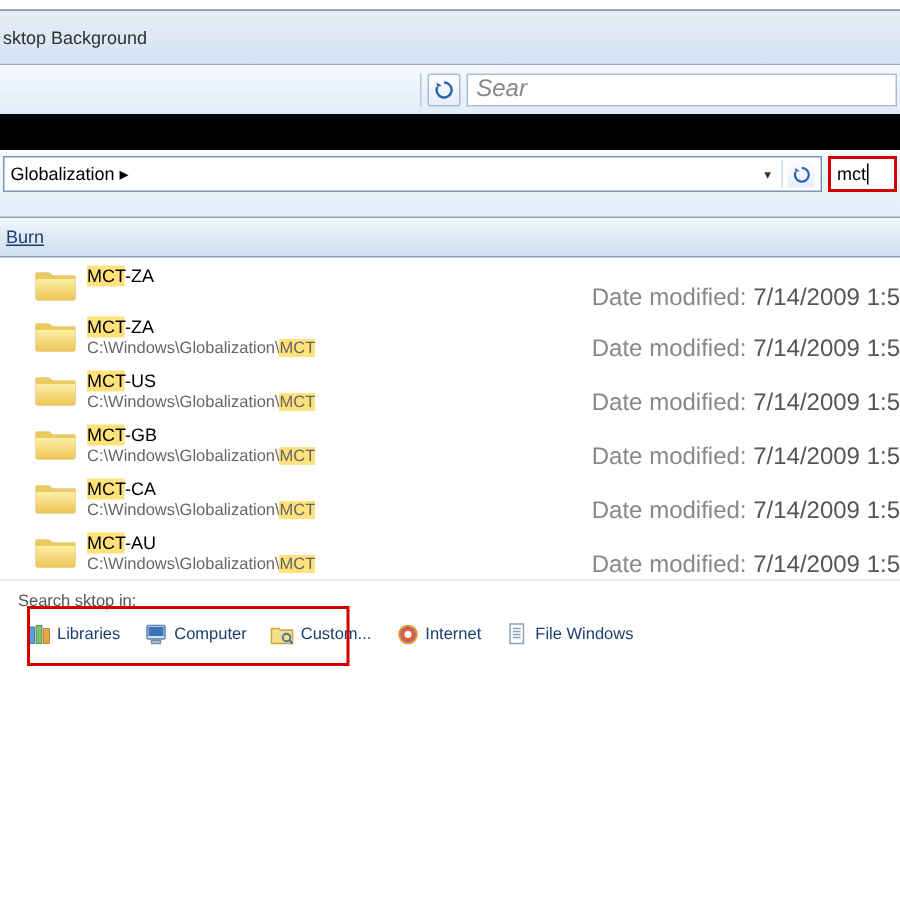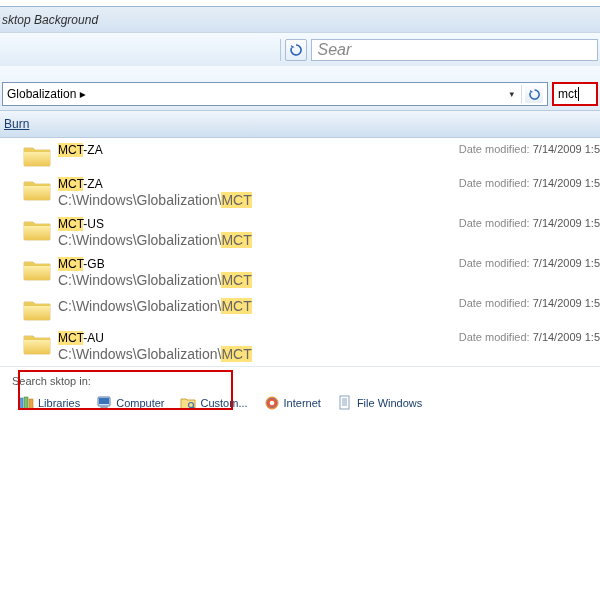--- a/index.html
+++ b/index.html
@@ -1,24 +1,24 @@
 <!DOCTYPE html>
 <html><head>
 <meta charset="utf-8">
 <style>
   * { box-sizing: border-box; margin: 0; padding: 0; font-family: "Segoe UI", Tahoma, sans-serif; }
   html, body { width: 600px; height: 600px; overflow: hidden; background: #fff; }
   .wrap { width: 600px; height: 600px; background: #000; }
 
   .titlebar {
-    height: 26px; margin-top: 6px;
+    height: 36px; margin-top: 6px;
     background: linear-gradient(to bottom, #e6eef6 0%, #d3e2f2 100%);
     border-top: 1px solid #9ab4d0;
     display: flex; align-items: center; padding-left: 2px;
-    font-size: 12px; color: #2f2f2f; font-style: italic;
+    font-size: 12px; color: #2f2f2f;
   }
 
   .toolbar-row {
     height: 34px; display: flex; align-items: center;
     background: linear-gradient(to bottom, #f5faff 0%, #e1ecf7 100%);
     border-top: 1px solid #c8d6e6;
     padding: 4px 2px;
   }
   .refresh-btn {
     width: 22px; height: 22px; border: 1px solid #a7bdd6;
@@ -27,23 +27,24 @@
     color: #2a63b3; font-size: 12px; font-weight: bold;
     margin-right: 4px;
   }
   .search-top {
     flex: 1; height: 22px; border: 1px solid #a7bdd6;
     background: #fff; font-size: 16px; color: #888; padding: 2px 6px;
     display:flex; align-items:center; font-style: italic;
   }
 
   .addr-row {
-    height: 44px; display: flex; align-items: flex-end;
+    height: 44px; display: flex; align-items: flex-start;
     background: linear-gradient(to bottom, #f5faff 0%, #e1ecf7 100%);
     padding: 4px 2px;
+    margin-top: 24px;
   }
   .addr-bar {
     flex: 1; height: 24px; border: 1px solid #7a96b8; background: #fff;
     display: flex; align-items: center; font-size: 12px; padding: 0 4px;
     position: relative;
   }
   .addr-text { flex:1; }
   .addr-drop { color:#333; font-size:9px; margin-right:4px; }
   .search-box {
     width: 46px; height: 24px; border: 2px solid #d40000; margin-left: 4px;
@@ -65,23 +66,23 @@
   }
   .result {
     display:flex; align-items:flex-start; padding:4px 8px 4px 22px; position:relative;
   }
   .folder-icon {
     width:30px; height:26px; margin-right:6px; flex-shrink:0; position:relative;
   }
   .folder-icon svg { width:30px; height:26px; }
   .ftext { padding-top:1px; }
   .fname { font-size:12px; color:#000; }
-  .fpath { font-size:14px; color:#666; margin-top:1px; }
+  .fpath { font-size:11px; color:#666; margin-top:1px; }
   .hl { background:#ffe27a; }
-  .date { position:absolute; right:0; top:5px; font-size:11px; color:#555; white-space:nowrap; }
+  .date { position:absolute; right:0; top:18px; font-size:16px; color:#555; white-space:nowrap; }
   .date .lbl { color:#888; }
 
   .red-box { position:absolute; border:2px solid #d40000; pointer-events:none; }
 
   .footer {
     border-top:1px solid #e0e8f0; background:#fff;
     padding:8px 12px 16px; font-size:11px; color:#555;
   }
   .footer .lbl { margin-bottom:6px; }
   .footer-opts { display:flex; gap:4px; align-items:center; }
@@ -214,20 +215,21 @@
               <path d="M2 6 h9 l2 2 h15 v2 h-26 z" fill="#eccb5e"></path>
               <path d="M2 10 h26 v13 a1 1 0 0 1 -1 1 h-24 a1 1 0 0 1 -1 -1 z" fill="url(#g)"></path>
               <defs>
                 <linearGradient id="g" x1="0" y1="0" x2="0" y2="1">
                   <stop offset="0" stop-color="#fdeea8"></stop>
                   <stop offset="1" stop-color="#edc654"></stop>
                 </linearGradient>
               </defs>
             </svg></div>
           <div class="ftext">
+            <div class="fname"><span class="hl">MCT</span>-CA</div>
             <div class="fpath">C:\Windows\Globalization\<span class="hl">MCT</span></div>
           </div>
           <div class="date"><span class="lbl">Date modified:</span> 7/14/2009 1:5</div>
         </div>
         <div class="result">
           <div class="folder-icon"><svg viewBox="0 0 30 26">
               <path d="M2 6 h9 l2 2 h15 v15 a1 1 0 0 1 -1 1 h-24 a1 1 0 0 1 -1 -1 z" fill="#f5dd87" stroke="#caa53a" stroke-width="0.6"></path>
               <path d="M2 6 h9 l2 2 h15 v2 h-26 z" fill="#eccb5e"></path>
               <path d="M2 10 h26 v13 a1 1 0 0 1 -1 1 h-24 a1 1 0 0 1 -1 -1 z" fill="url(#g)"></path>
               <defs>

